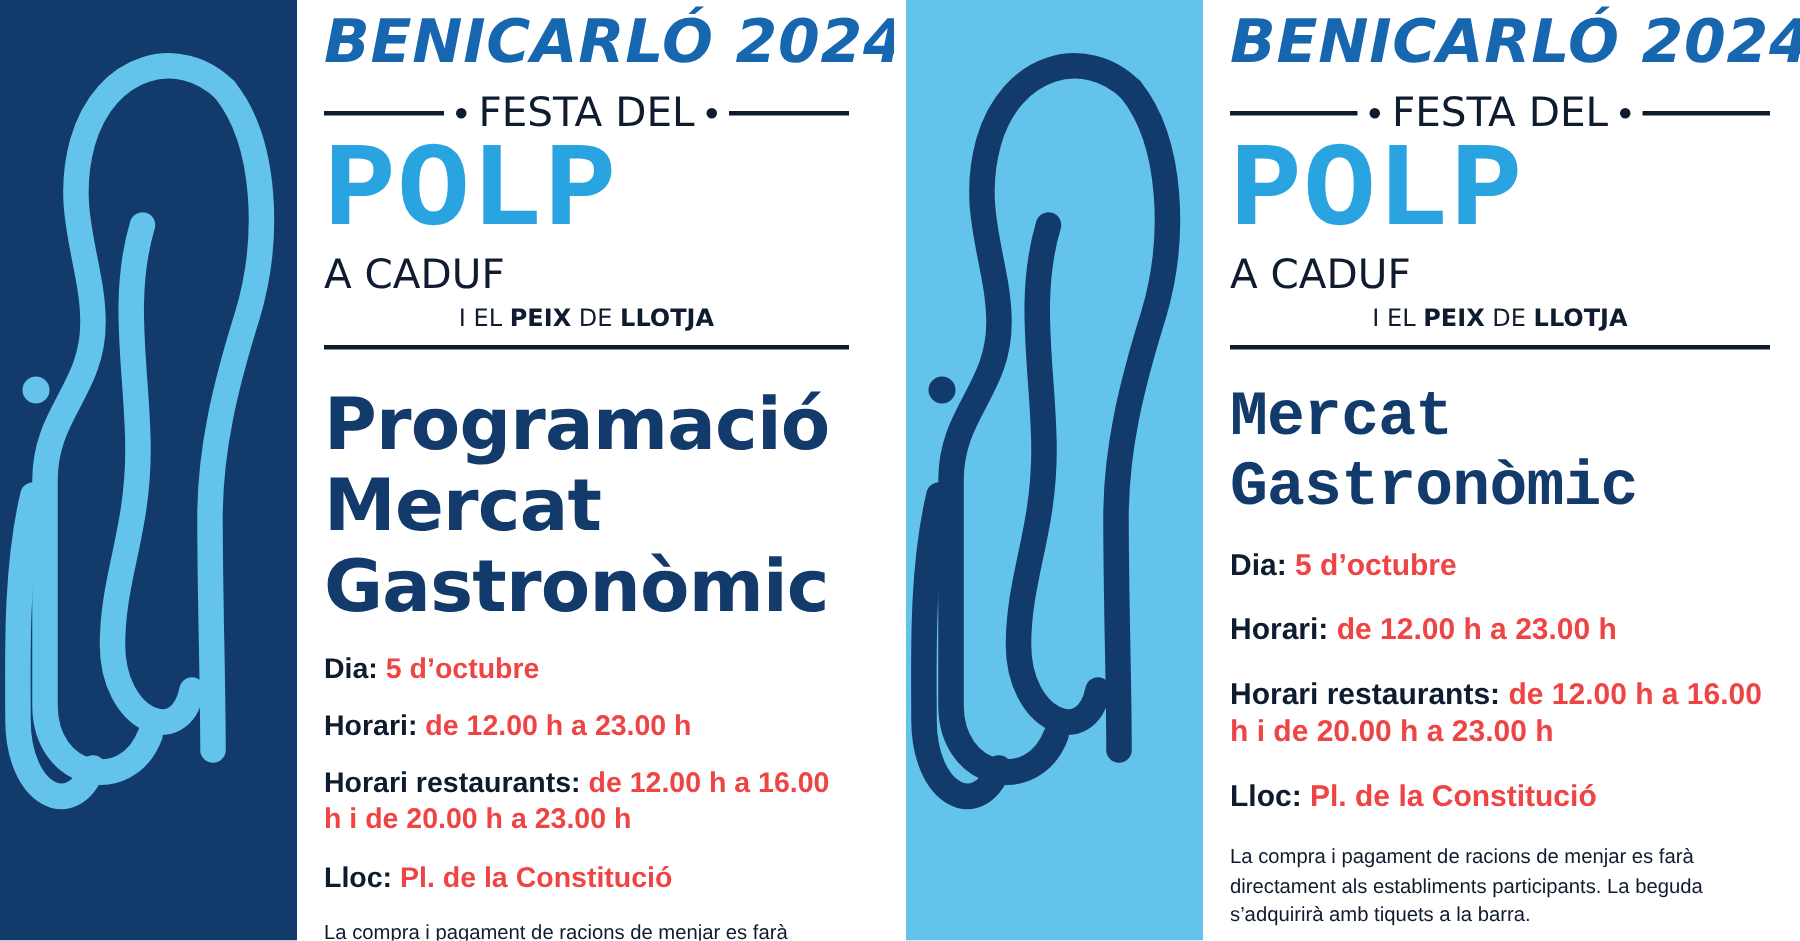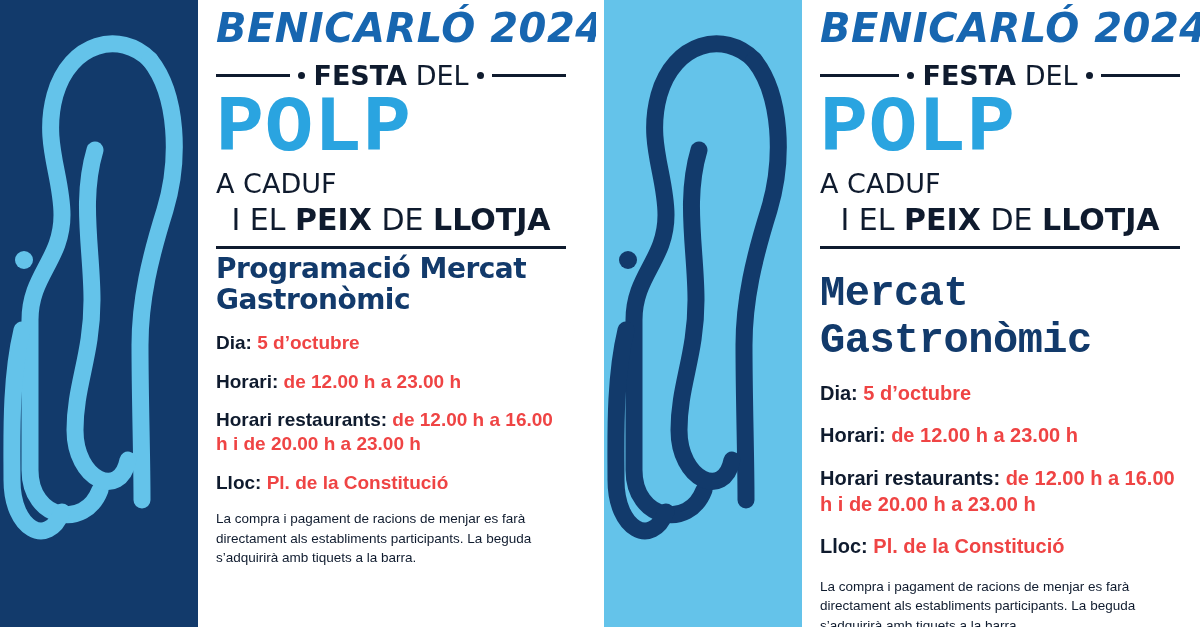--- a/index.html
+++ b/index.html
@@ -83,21 +83,21 @@
     flex: 0 0 auto;
   }
   .festa-text {
     font-family: "DejaVu Sans", sans-serif;
     font-size: 27px;
     line-height: 1;
     color: #0f1b2e;
     white-space: nowrap;
     font-weight: 400;
   }
-  .festa-text b { font-weight: 700; }
+  .festa-text b { font-weight: 400; }
 
   .polp {
     font-family: Liberation Mono, monospace;
     font-weight: 700;
     color: #2aa4e0;
     font-size: 80px;
     line-height: 0.95;
     text-align: left;
     letter-spacing: 1px;
     margin-top: 2px;
@@ -105,42 +105,42 @@
   .caduf {
     font-family: "DejaVu Sans", sans-serif;
     font-size: 27px;
     color: #0f1b2e;
     line-height: 1.1;
     margin-top: 2px;
     font-weight: 400;
   }
   .llotja {
     font-family: "DejaVu Sans", sans-serif;
-    font-size: 30px;
+    font-size: 16px;
     color: #0f1b2e;
     text-align: center;
     line-height: 1.1;
     margin-top: 4px;
     font-weight: 400;
   }
   .llotja b { font-weight: 700; }
 
   .hr {
     height: 3px;
     background: #0f1b2e;
     margin-top: 10px;
   }
 
   .title {
     font-family: "DejaVu Sans", sans-serif;
     font-weight: 700;
     color: #123a6b;
-    font-size: 28px;
+    font-size: 48px;
     line-height: 1.12;
-    margin-top: 4px;
+    margin-top: 24px;
     letter-spacing: -0.5px;
   }
   .title-right {
     font-size: 42px;
     margin-top: 22px;
     font-family: Liberation Mono, monospace;
   }
 
   .info {
     margin-top: 16px;

